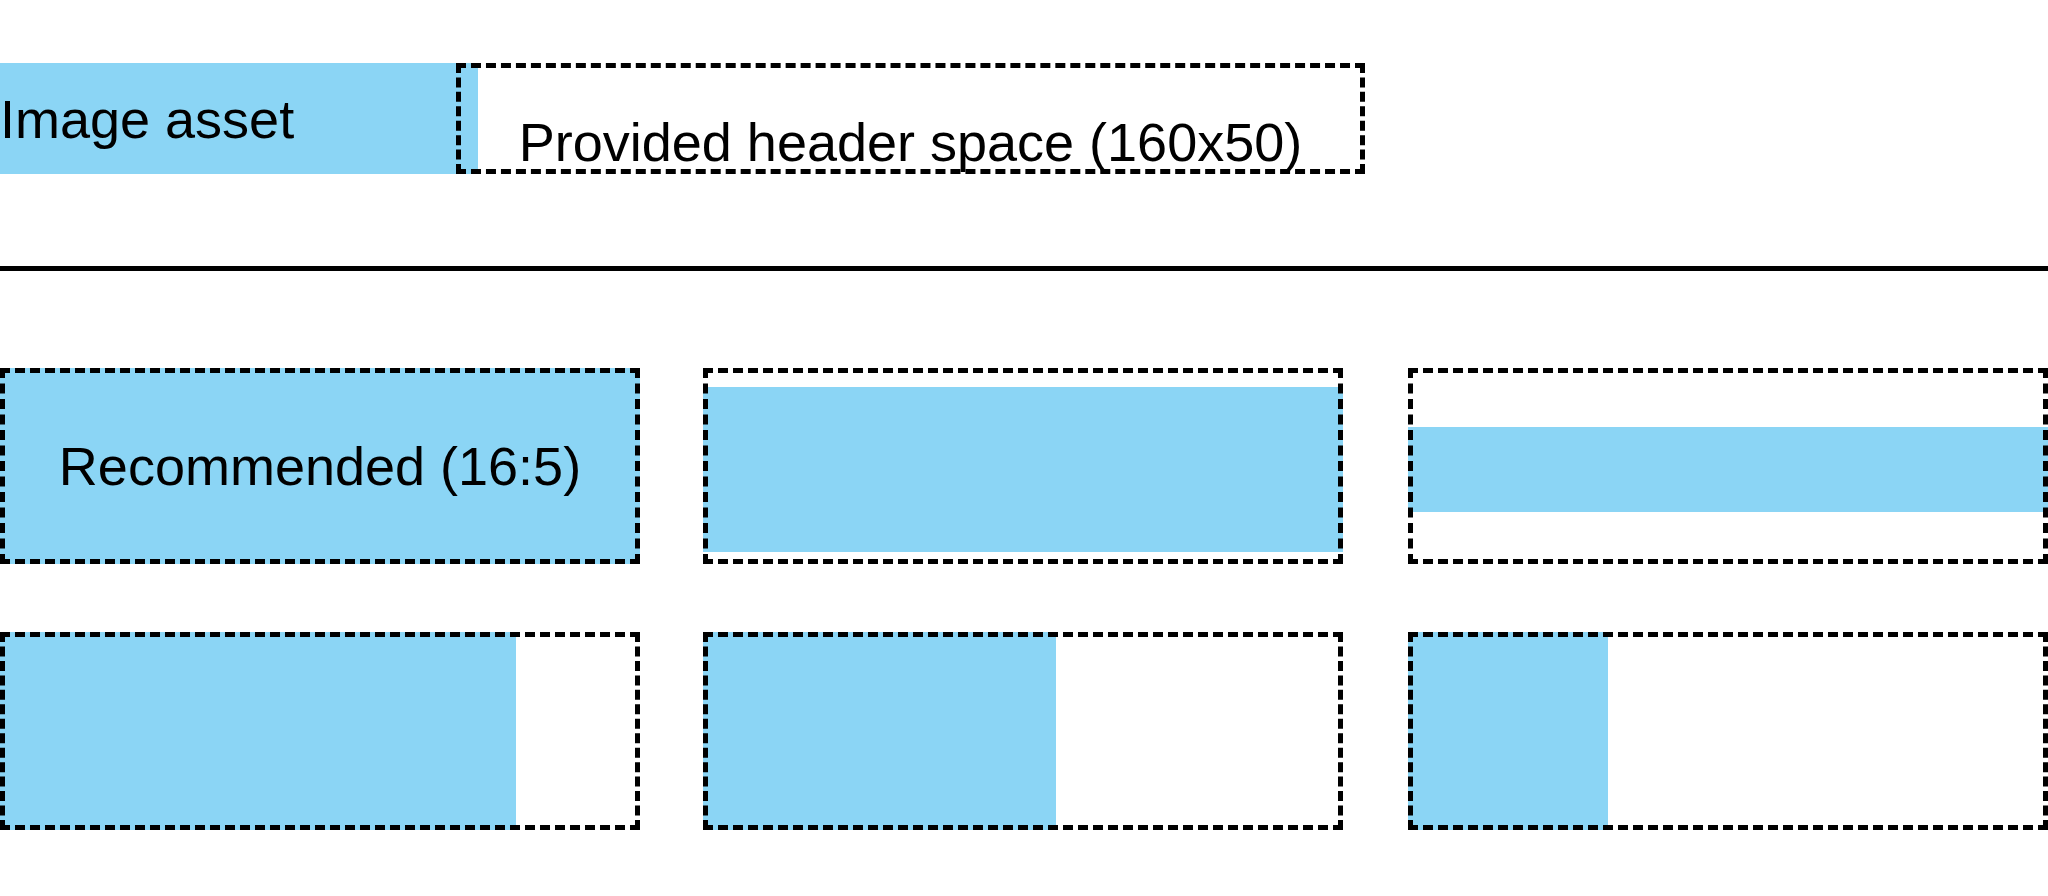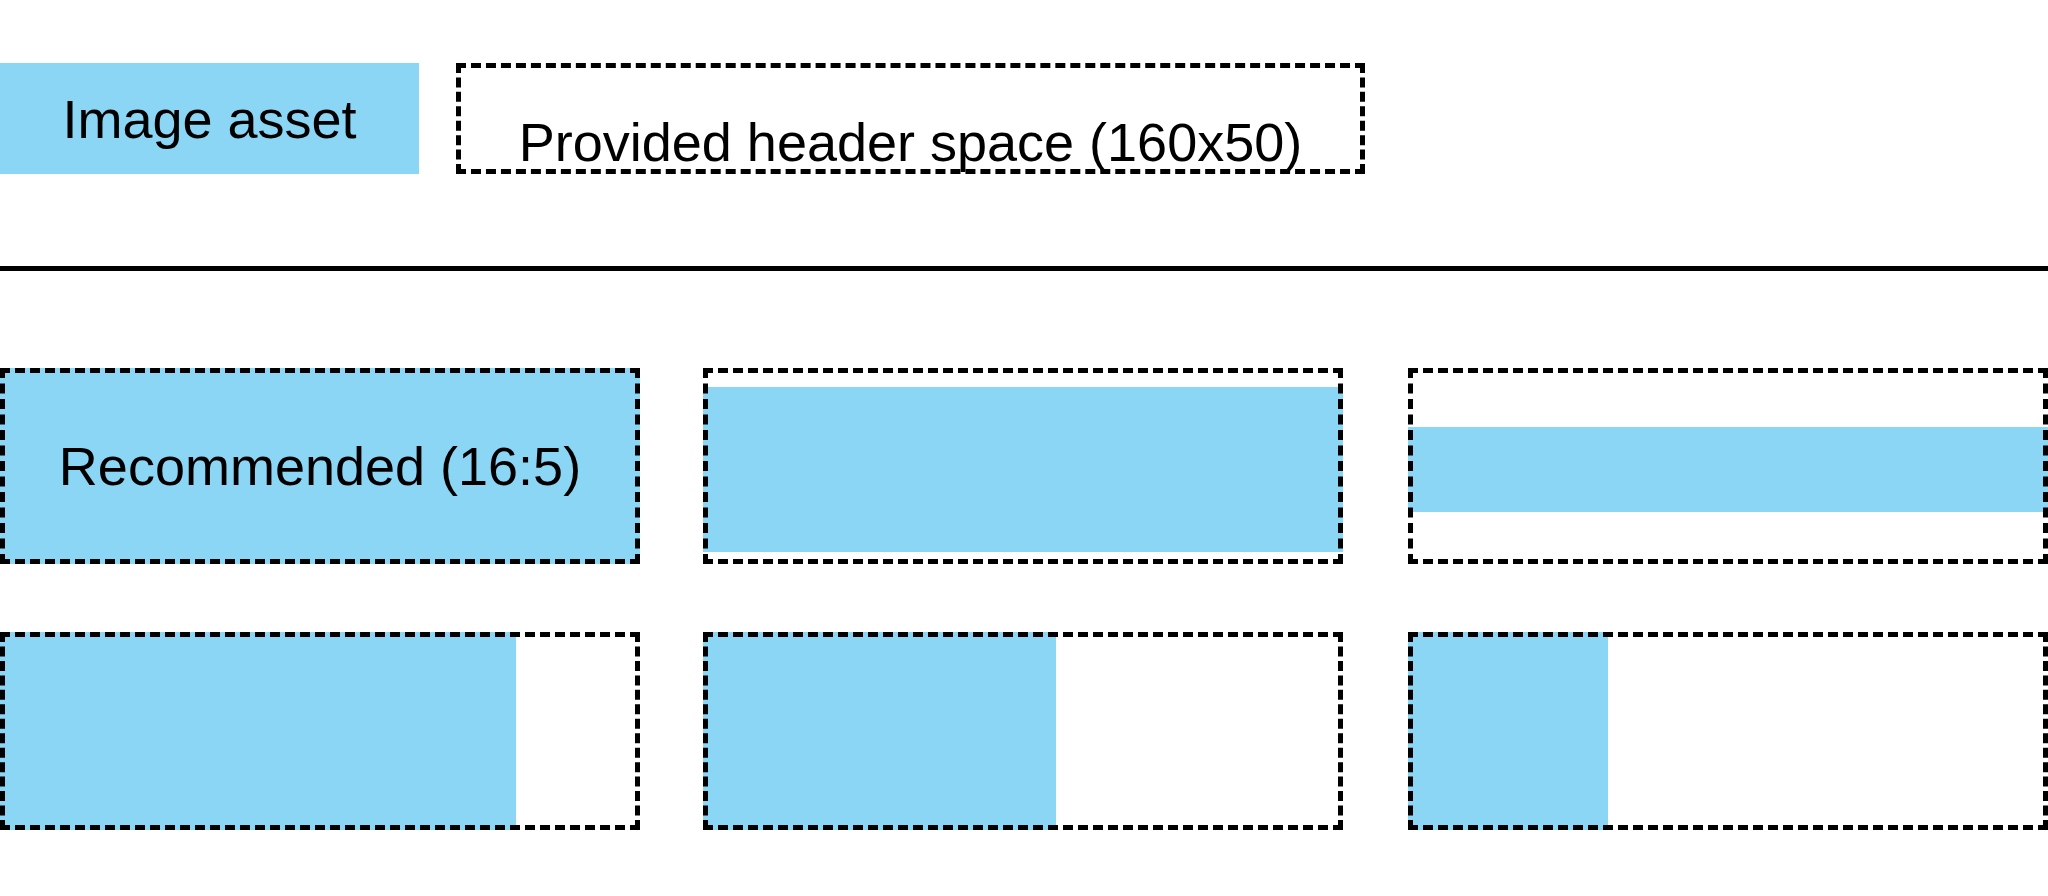--- a/index.html
+++ b/index.html
@@ -16,23 +16,23 @@
     height: 896px;
     background: var(--bg);
     font-family: "Liberation Sans", sans-serif;
     color: var(--text);
     overflow: hidden;
   }
   
   .legend-swatch {
     position: absolute;
     left: 0; top: 63px;
-    width: 419px; height: 111px;
+    width: 478px; height: 111px;
     background: var(--blue);
-    display: flex; align-items: center; justify-content: center;
+    display: flex; align-items: center; 
   }
   .legend-dashed {
     position: absolute;
     left: 456px; top: 63px;
     width: 909px; height: 111px;
     box-sizing: border-box;
     border: 5px dashed var(--line);
     display: flex; align-items: flex-end; justify-content: center;
   }
   .legend-label {

